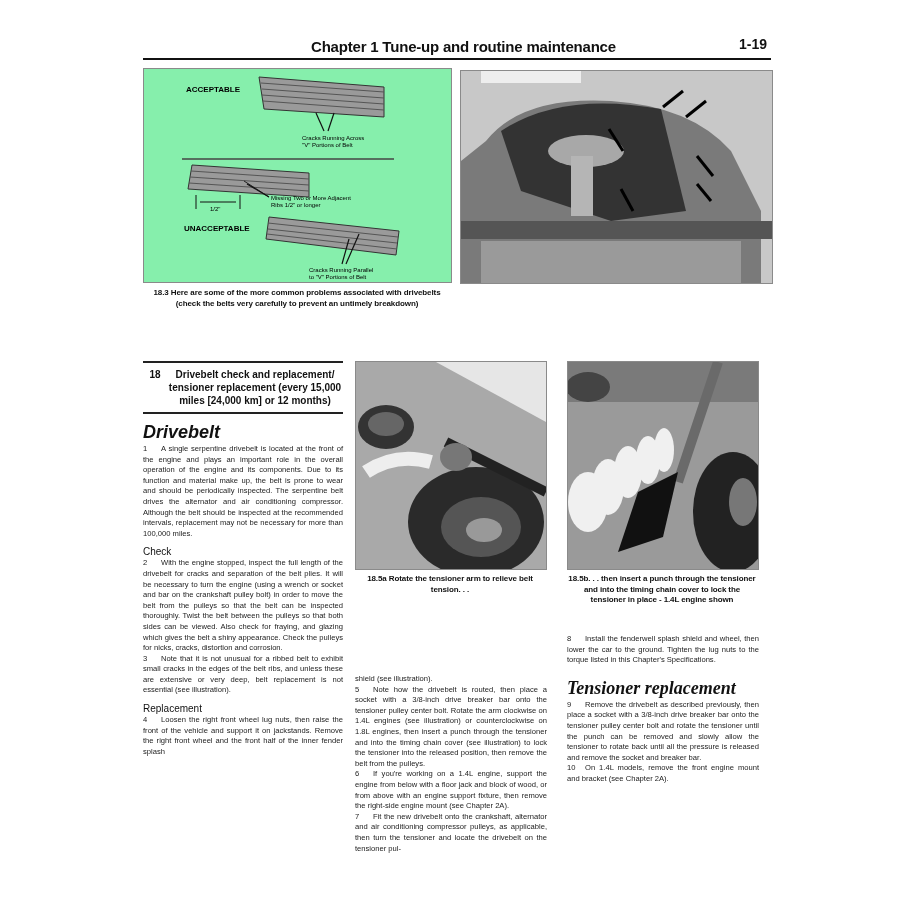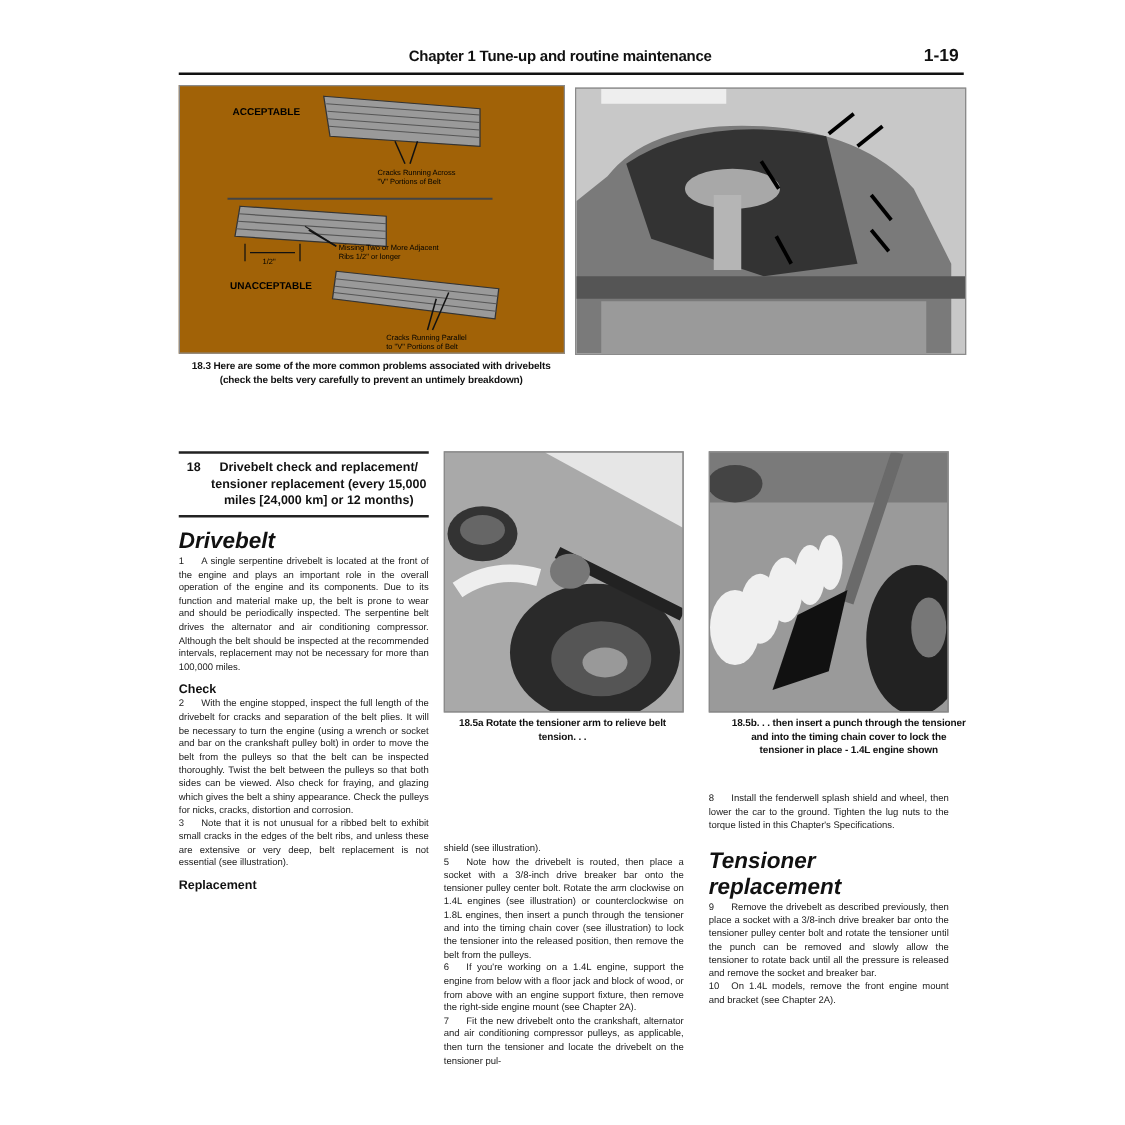--- a/index.html
+++ b/index.html
@@ -1,33 +1,33 @@
 <!DOCTYPE html>
 <html><head>
 <meta charset="utf-8">
 <style>
   html, body { margin:0; padding:0; background:#ffffff; }
   body { width:900px; height:900px; position:relative; overflow:hidden; font-family:"Liberation Sans", sans-serif; color:#111; }
   .page { position:absolute; left:0; top:0; width:900px; height:900px; background:#fff; }
 
   .running-head { position:absolute; left:143px; top:36px; width:628px; height:20px; }
-  .rh-title { position:absolute; left:184px; top:2px; font-size:12px; font-weight:bold; letter-spacing:-0.2px; }
+  .rh-title { position:absolute; left:168px; top:2px; font-size:15px; font-weight:bold; letter-spacing:-0.2px; }
   .rh-page { position:absolute; right:4px; top:0px; font-size:14px; font-weight:bold; }
   .rh-rule { position:absolute; left:143px; top:58px; width:628px; height:2px; background:#111; }
 
-  .fig { position:absolute; border:1px solid #8a8a8a; background:#a16207; overflow:hidden; }
+  .fig { position:absolute; border:1px solid #8a8a8a; background:#86efac; overflow:hidden; }
   .fig svg { display:block; }
   .caption { position:absolute; font-size:8px; font-weight:bold; text-align:center; line-height:10.5px; letter-spacing:-0.1px; }
 
   .section-box { position:absolute; left:143px; top:361px; width:200px; }
   .sec-rule { height:2px; background:#222; }
   .sec-head { font-size:10px; font-weight:bold; line-height:13px; padding:5px 0 5px 0; display:flex;text-align:center; }
   .sec-num { width:24px; flex:none; }
   .subhead-it { font-size:18px; font-weight:bold; font-style:italic; margin:8px 0 1px 0; }
-  .subhead { font-size:10px; font-weight:bold; margin:7px 0 1px 0; }
+  .subhead { font-size:10px; font-weight:normal; margin:7px 0 1px 0; }
   .body-text { font-size:7.6px; line-height:10.6px; text-align:justify; color:#222; }
   .para-num { display:inline-block; width:18px; }
 
   .col { position:absolute; }
 </style>
 </head>
 <body>
 
 <div class="page">
 
@@ -114,20 +114,21 @@
     <div class="sec-rule"></div>
 
     <div class="subhead-it">Drivebelt</div>
     <div class="body-text"><span class="para-num">1</span><span>A single serpentine drivebelt is located at the front of the engine and plays an important role in the overall operation of the engine and its components. Due to its function and material make up, the belt is prone to wear and should be periodically inspected. The serpentine belt drives the alternator and air conditioning compressor. Although the belt should be inspected at the recommended intervals, replacement may not be necessary for more than 100,000 miles.</span></div>
 
     <div class="subhead">Check</div>
     <div class="body-text"><span class="para-num">2</span><span>With the engine stopped, inspect the full length of the drivebelt for cracks and separation of the belt plies. It will be necessary to turn the engine (using a wrench or socket and bar on the crankshaft pulley bolt) in order to move the belt from the pulleys so that the belt can be inspected thoroughly. Twist the belt between the pulleys so that both sides can be viewed. Also check for fraying, and glazing which gives the belt a shiny appearance. Check the pulleys for nicks, cracks, distortion and corrosion.</span></div>
     <div class="body-text"><span class="para-num">3</span><span>Note that it is not unusual for a ribbed belt to exhibit small cracks in the edges of the belt ribs, and unless these are extensive or very deep, belt replacement is not essential (see illustration).</span></div>
 
     <div class="subhead">Replacement</div>
+    <div class="body-text"><span class="para-num">4</span><span>Loosen the right front wheel lug nuts, then raise the front of the vehicle and support it on jackstands. Remove the right front wheel and the front half of the inner fender splash</span></div>
   </div>
 
   <div class="fig" style="left:355px;top:361px;width:190px;height:207px;background:#9a9a9a;">
     <svg width="190" height="207" viewBox="0 0 190 207">
       <rect width="190" height="207" fill="#a9a9a9"></rect>
       <path d="M80 0 L190 0 L190 60 Z" fill="#e6e6e6"></path>
       <ellipse cx="30" cy="65" rx="28" ry="22" fill="#333"></ellipse>
       <ellipse cx="30" cy="62" rx="18" ry="12" fill="#666"></ellipse>
       <path d="M10 110 Q40 90 75 100" stroke="#eee" stroke-width="14" fill="none"></path>
       <ellipse cx="120" cy="160" rx="68" ry="55" fill="#2a2a2a"></ellipse>
@@ -150,29 +151,29 @@
         <ellipse cx="60" cy="110" rx="14" ry="26"></ellipse>
         <ellipse cx="80" cy="98" rx="12" ry="24"></ellipse>
         <ellipse cx="96" cy="88" rx="10" ry="22"></ellipse>
       </g>
       <path d="M150 0 L110 120" stroke="#6a6a6a" stroke-width="10"></path>
       <path d="M70 130 L110 110 L95 175 L50 190 Z" fill="#111"></path>
       <ellipse cx="165" cy="150" rx="40" ry="60" fill="#222"></ellipse>
       <ellipse cx="175" cy="140" rx="14" ry="24" fill="#777"></ellipse>
     </svg>
   </div>
-  <div class="caption" style="left:584px;top:574px;width:190px;">18.5b. . . then insert a punch through the tensioner and into the timing chain cover to lock the tensioner in place - 1.4L engine shown</div>
+  <div class="caption" style="left:567px;top:574px;width:190px;">18.5b. . . then insert a punch through the tensioner and into the timing chain cover to lock the tensioner in place - 1.4L engine shown</div>
 
   <div class="col" style="left:355px;top:634px;width:192px;margin-top:40px;">
     <div class="body-text">shield (see illustration).</div>
     <div class="body-text"><span class="para-num">5</span><span>Note how the drivebelt is routed, then place a socket with a 3/8-inch drive breaker bar onto the tensioner pulley center bolt. Rotate the arm clockwise on 1.4L engines (see illustration) or counterclockwise on 1.8L engines, then insert a punch through the tensioner and into the timing chain cover (see illustration) to lock the tensioner into the released position, then remove the belt from the pulleys.</span></div>
     <div class="body-text"><span class="para-num">6</span><span>If you're working on a 1.4L engine, support the engine from below with a floor jack and block of wood, or from above with an engine support fixture, then remove the right-side engine mount (see Chapter 2A).</span></div>
     <div class="body-text"><span class="para-num">7</span><span>Fit the new drivebelt onto the crankshaft, alternator and air conditioning compressor pulleys, as applicable, then turn the tensioner and locate the drivebelt on the tensioner pul-</span></div>
   </div>
 
   <div class="col" style="left:567px;top:634px;width:192px;">
     <div class="body-text"><span class="para-num">8</span><span>Install the fenderwell splash shield and wheel, then lower the car to the ground. Tighten the lug nuts to the torque listed in this Chapter's Specifications.</span></div>
-    <div class="subhead-it" style="margin-top:12px;">Tensioner replacement</div>
+    <div class="subhead-it" style="margin-top:12px;font-family:Liberation Serif, serif;">Tensioner replacement</div>
     <div class="body-text"><span class="para-num">9</span><span>Remove the drivebelt as described previously, then place a socket with a 3/8-inch drive breaker bar onto the tensioner pulley center bolt and rotate the tensioner until the punch can be removed and slowly allow the tensioner to rotate back until all the pressure is released and remove the socket and breaker bar.</span></div>
     <div class="body-text"><span class="para-num">10</span><span>On 1.4L models, remove the front engine mount and bracket (see Chapter 2A).</span></div>
   </div>
 
 </div>
 
 </body></html>

